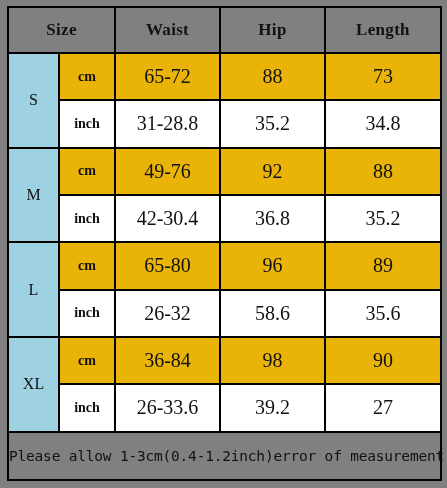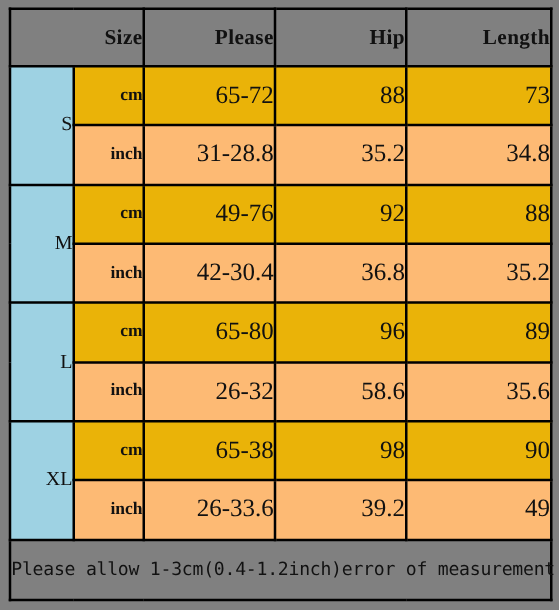--- a/index.html
+++ b/index.html
@@ -28,21 +28,21 @@
     width: 100%;
     height: 100%;
     border-collapse: collapse;
     table-layout: fixed;
     border: 2px solid #000;
   }
 
   table.size-table td,
   table.size-table th {
     border: 2px solid #000;
-    text-align: right;
+    text-align: center;
     vertical-align: middle;
     padding: 0;
     color: #111111;
   }
 
   
   col.c-size   { width: 51px; }
   col.c-unit   { width: 56px; }
   col.c-waist  { width: 105px; }
   col.c-hip    { width: 105px; }
@@ -72,21 +72,21 @@
     font-size: 14px;
     font-weight: bold;
     color: #151515;
   }
   td.value-cell {
     font-size: 20px;
     color: #171717;
   }
 
   .row-cm   { background: #eab308; }
-  .row-inch { background: #fdba74; }
+  .row-inch { background: #ffffff; }
 
   
   tr.note-row { height: 48px; }
   td.note-cell {
     background: #808080;
     color: #fb0a0a;
     font-family: "DejaVu Sans Mono", "Liberation Mono", monospace;
     font-size: 14.5px;
     letter-spacing: -0.2px;
     white-space: nowrap;
@@ -102,21 +102,21 @@
       <col class="c-size">
       <col class="c-unit">
       <col class="c-waist">
       <col class="c-hip">
       <col class="c-length">
     </colgroup>
 
     <thead>
       <tr class="header-row">
         <th class="head-cell" colspan="2">Size</th>
-        <th class="head-cell">Please</th>
+        <th class="head-cell">Waist</th>
         <th class="head-cell">Hip</th>
         <th class="head-cell">Length</th>
       </tr>
     </thead>
 
     <tbody>
 
       <tr class="data-row">
         <td class="size-cell" rowspan="2">S</td>
         <td class="unit-cell row-cm">cm</td>
@@ -155,29 +155,29 @@
       <tr class="data-row">
         <td class="unit-cell row-inch">inch</td>
         <td class="value-cell row-inch">26-32</td>
         <td class="value-cell row-inch">58.6</td>
         <td class="value-cell row-inch">35.6</td>
       </tr>
 
       <tr class="data-row">
         <td class="size-cell" rowspan="2">XL</td>
         <td class="unit-cell row-cm">cm</td>
-        <td class="value-cell row-cm">65-38</td>
+        <td class="value-cell row-cm">36-84</td>
         <td class="value-cell row-cm">98</td>
         <td class="value-cell row-cm">90</td>
       </tr>
       <tr class="data-row">
         <td class="unit-cell row-inch">inch</td>
         <td class="value-cell row-inch">26-33.6</td>
         <td class="value-cell row-inch">39.2</td>
-        <td class="value-cell row-inch">49</td>
+        <td class="value-cell row-inch">27</td>
       </tr>
 
       <tr class="note-row">
         <td class="note-cell" colspan="5">Please allow 1-3cm(0.4-1.2inch)error of measurement.</td>
       </tr>
 
     </tbody>
   </table>
 </div>
 

